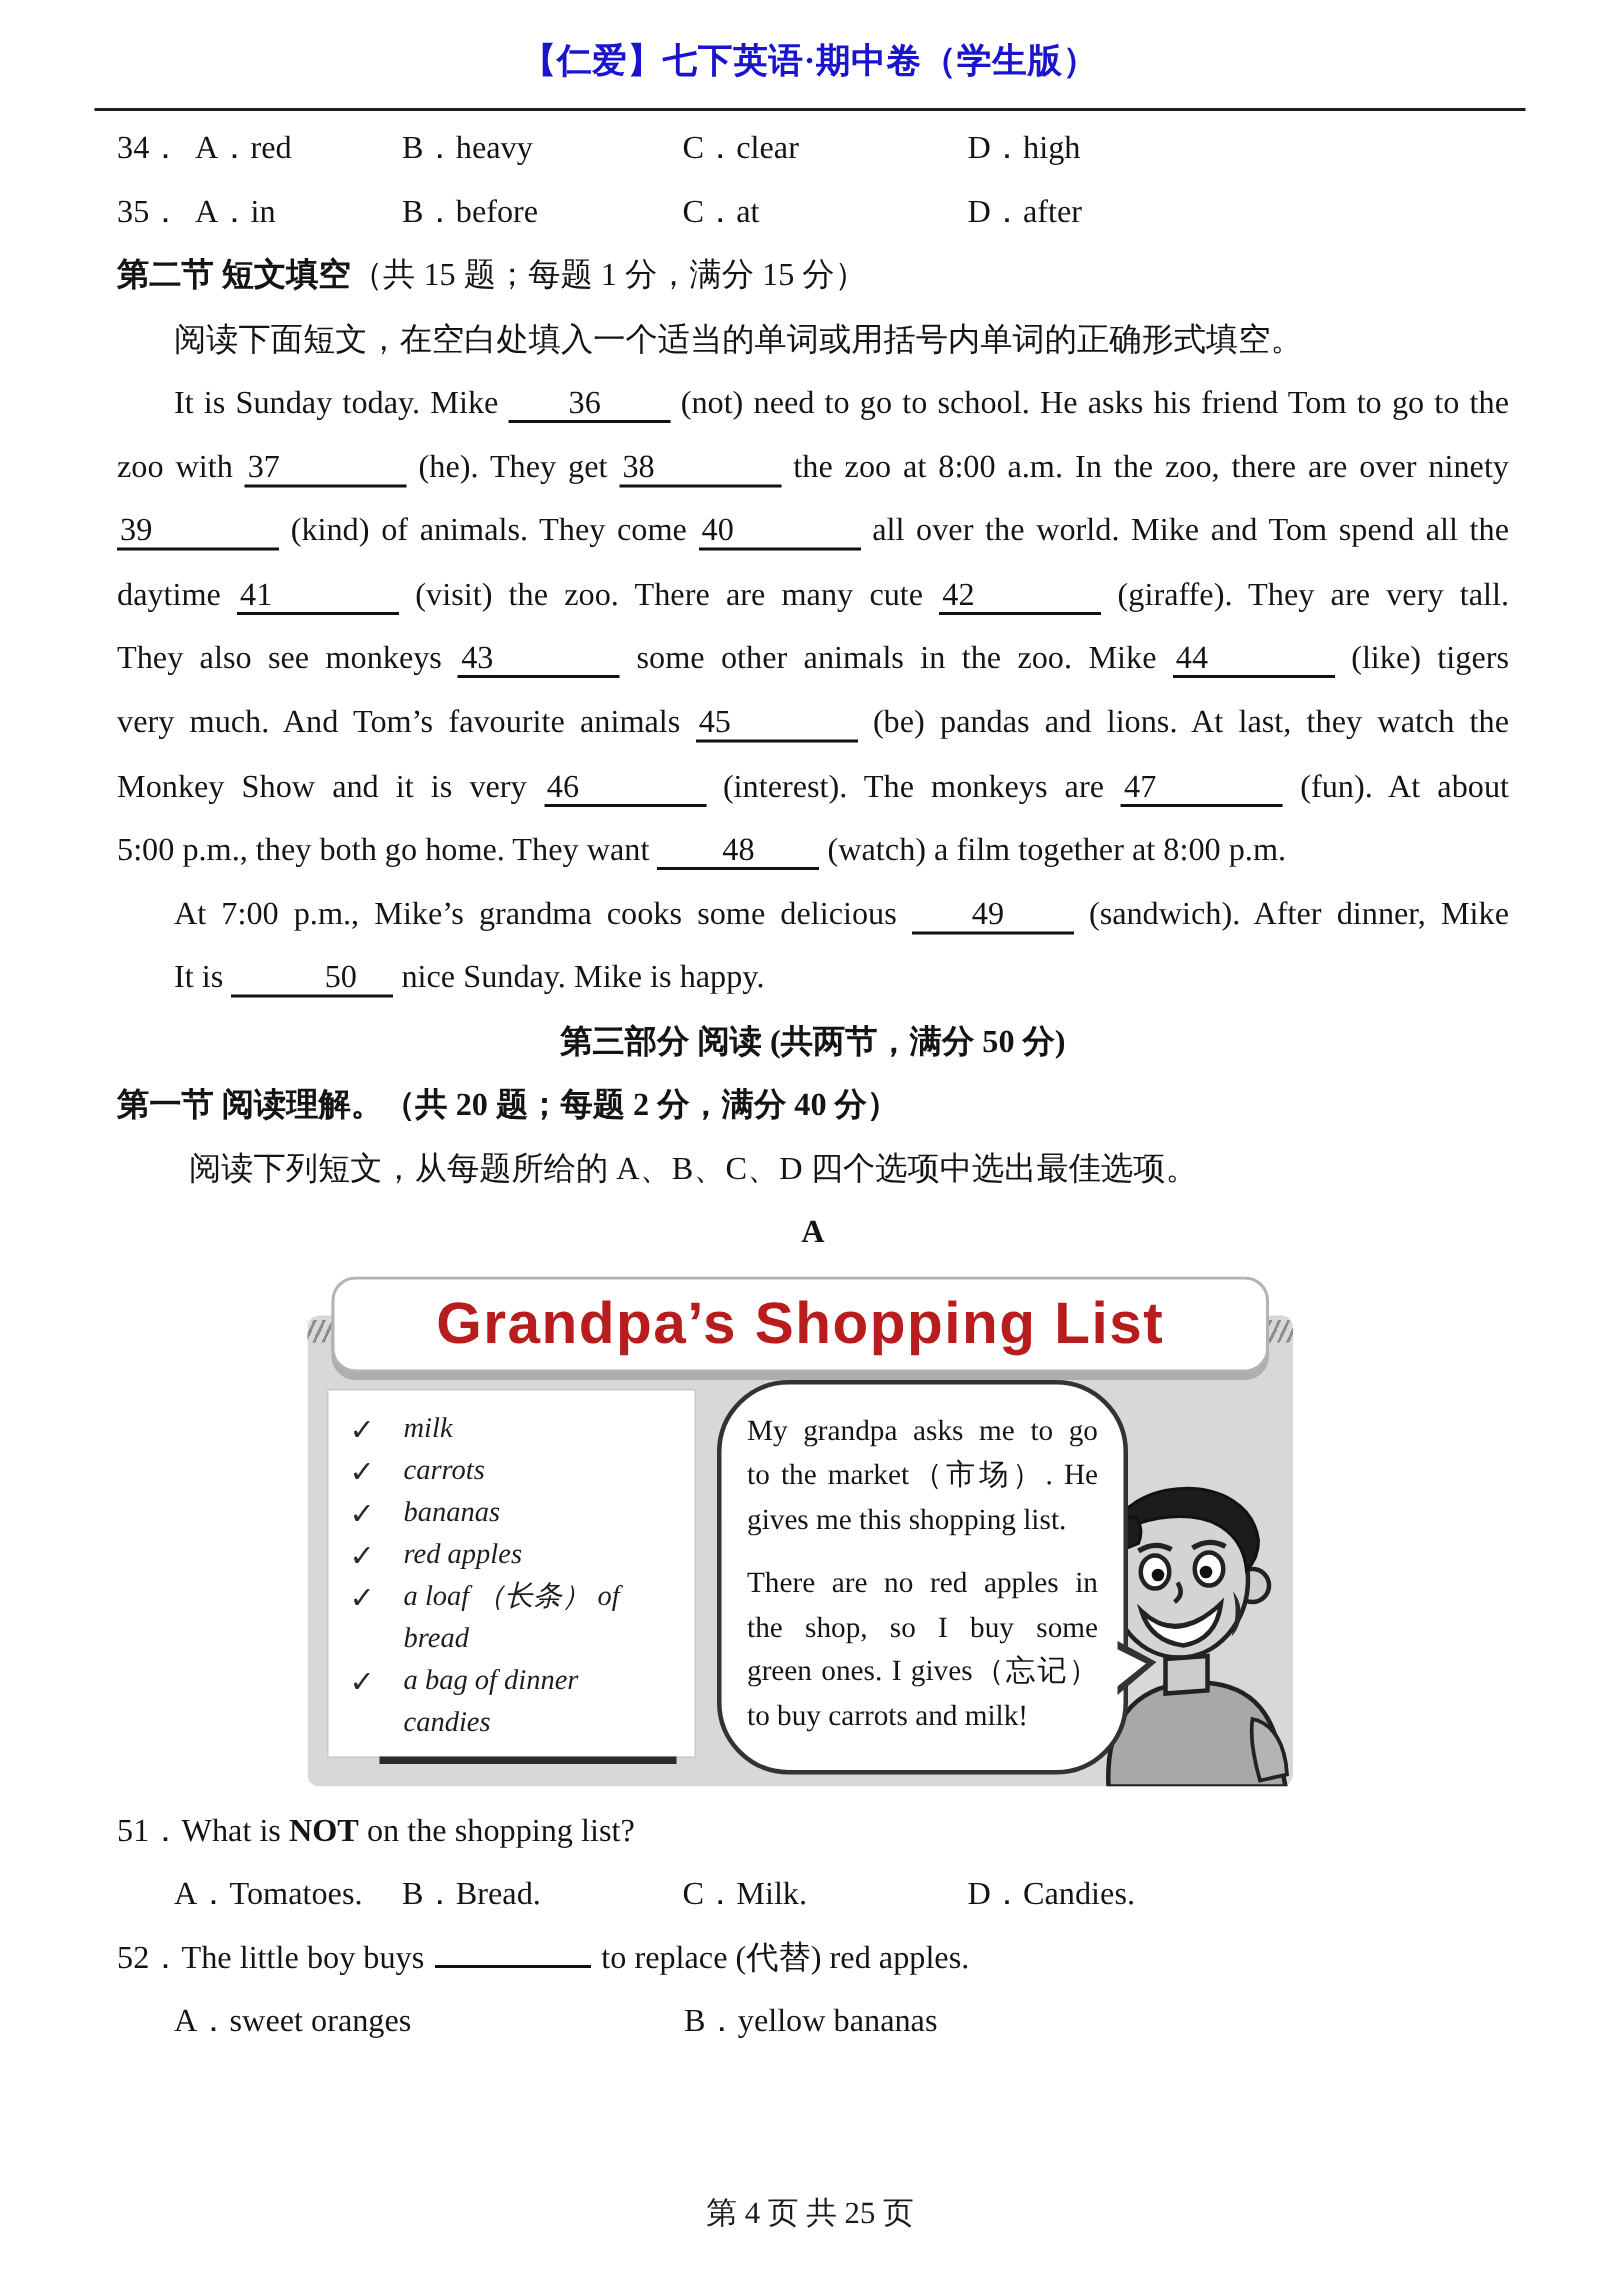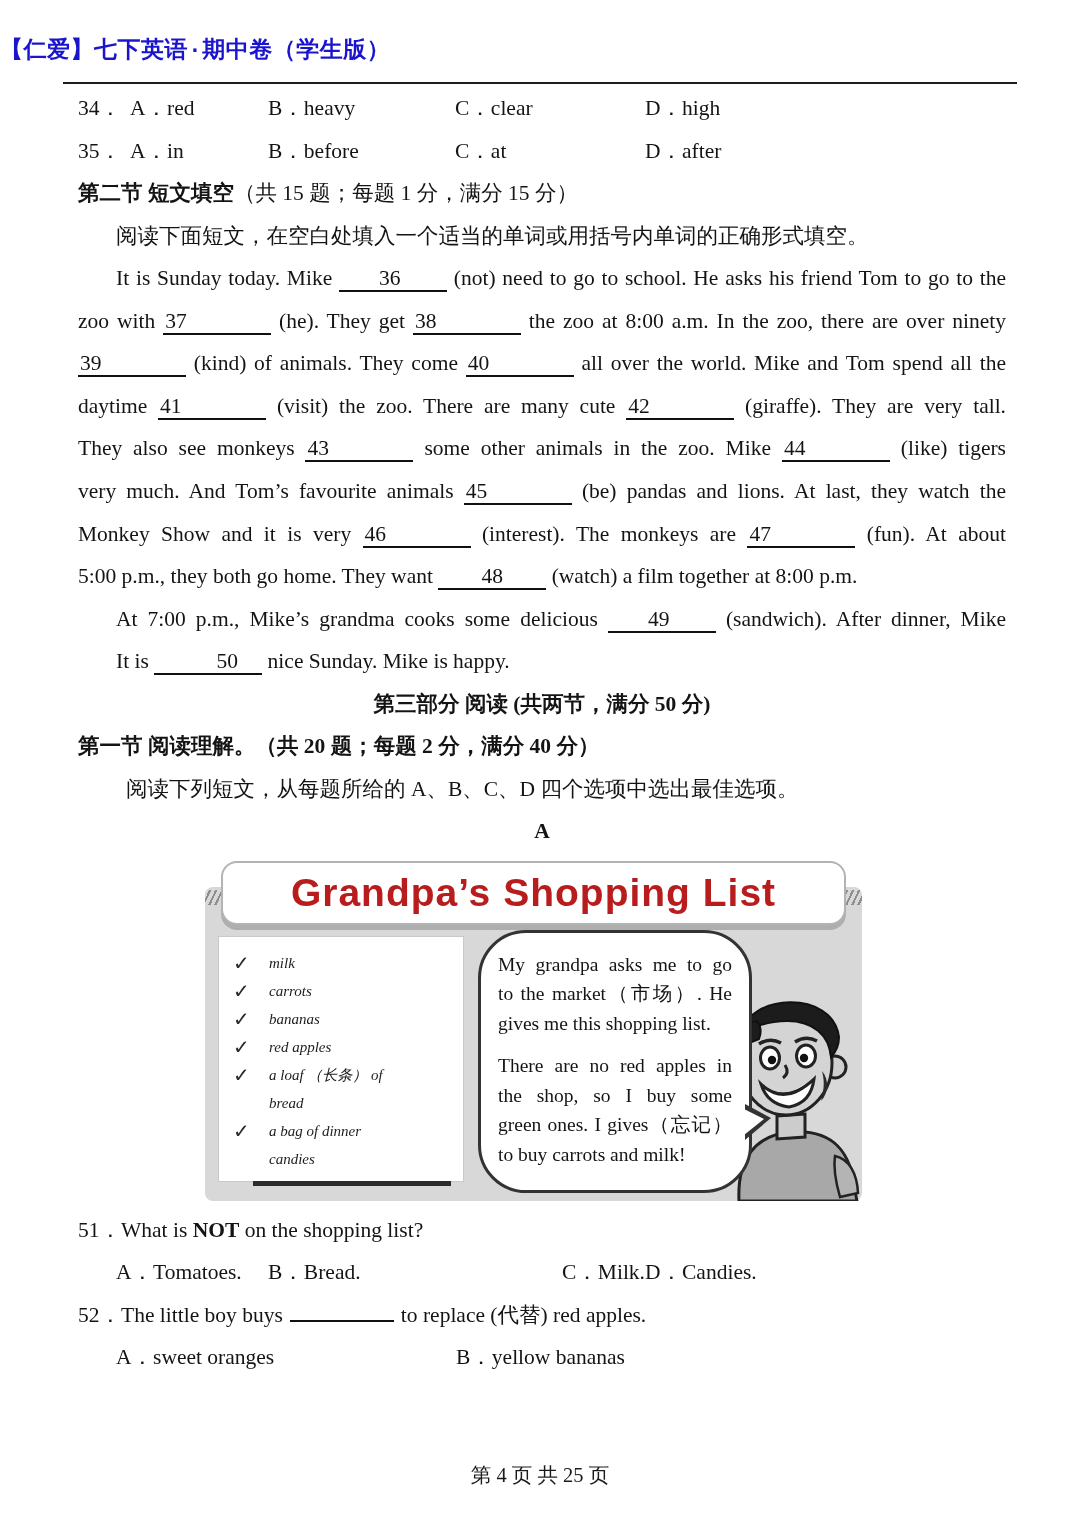--- a/index.html
+++ b/index.html
@@ -1,21 +1,21 @@
 <!DOCTYPE html>
 <html><head>
 <meta charset="utf-8">
 <style>
   html,body{margin:0;padding:0;background:#ffffff;}
   .page{
     position:relative; width:1080px; height:1527px; background:#ffffff;
     font-family:"Liberation Serif","DejaVu Serif",serif;
     color:#141414; overflow:hidden;
   }
-  .header{padding-top:36px; text-align:left;font-family:Liberation Mono, monospace;}
+  .header{padding-top:26px; text-align:center;}
   .header .title{
     font-weight:bold; font-size:23px; line-height:30px; color:#1b14cd;
     letter-spacing:.5px;
   }
   .hr{margin:16px 63px 0 63px; border-top:2px solid #1c1c1c; height:0;}
   .content{margin:3px 74px 0 78px; font-size:21.5px;}
   .row{line-height:42.5px; white-space:nowrap;}
   .b{font-weight:bold;}
   .center{text-align:center;}
   .ind{text-indent:38px;}
@@ -23,21 +23,21 @@
   
   .opts4 span{display:inline-block;}
   .opts4 .qn{width:52px;}
   .opts4 .oA{width:138px;}
   .opts4 .oB{width:187px;}
   .opts4 .oC{width:190px;}
   .opts51{padding-left:38px;}
   .opts51 span{display:inline-block;}
   .opts51 .oA{width:152px;}
   .opts51 .oB{width:187px;}
-  .opts51 .oC{width:190px;text-align:right;}
+  .opts51 .oC{width:190px;}
   .opts52{padding-left:38px;}
   .opts52 span{display:inline-block;}
   .opts52 .oA{width:340px;}
   
   .pline{line-height:42.6px; white-space:normal;}
   .pline.just{text-align:justify; text-align-last:justify;}
   .blank{
     display:inline-block; min-width:104px; text-align:center;
     border-bottom:2px solid #111; line-height:24px; padding:0 2px;
   }
@@ -68,21 +68,21 @@
     position:absolute; left:13px; top:75px; width:246px; height:246px;
     background:#ffffff; border:1px solid #c9c9c9; z-index:2; box-sizing:border-box;
     padding:12px 10px 0 14px;
   }
   .list-panel::after{content:""; position:absolute; left:34px; right:12px;
     bottom:-5px; height:5px; background:#2b2b2b;}
   .list-panel ul{list-style:none; margin:0; padding:0;}
   .list-panel li{display:flex; align-items:flex-start;}
   .check{width:36px; flex:0 0 36px; color:#2a2a2a; font-size:20px;
     line-height:28px; font-family:"DejaVu Sans",sans-serif;}
-  .item-lines{font-style:italic; font-size:15px; line-height:28px; color:#1d1d1d;}
+  .item-lines{font-style:italic; font-size:19px; line-height:28px; color:#1d1d1d;}
   .bubble{
     position:absolute; left:273px; top:69px; width:274px; height:263px;
     background:#ffffff; border:3px solid #333333; border-radius:48px;
     box-sizing:border-box; padding:17px 17px 0 17px; z-index:2;
   }
   .bubble .tail{position:absolute; right:-22px; bottom:50px; width:0; height:0;
     border-top:14px solid transparent; border-bottom:22px solid transparent;
     border-left:26px solid #333333;}
   .bubble .tail2{position:absolute; right:-15px; bottom:55px; width:0; height:0;
     border-top:10px solid transparent; border-bottom:16px solid transparent;

